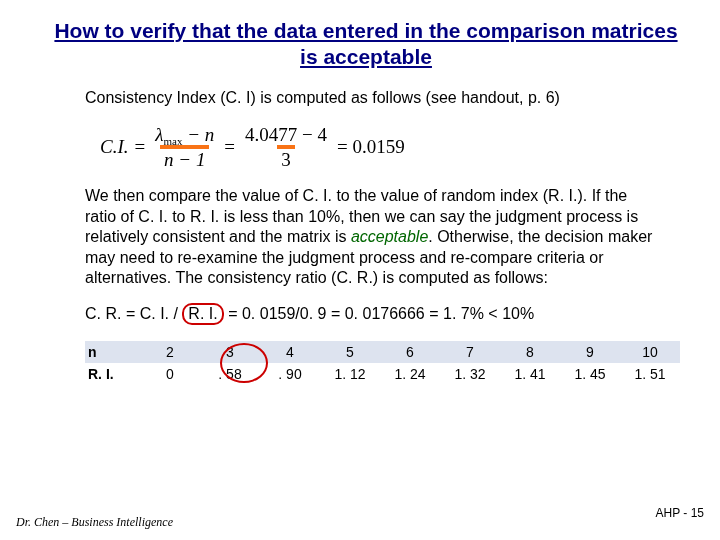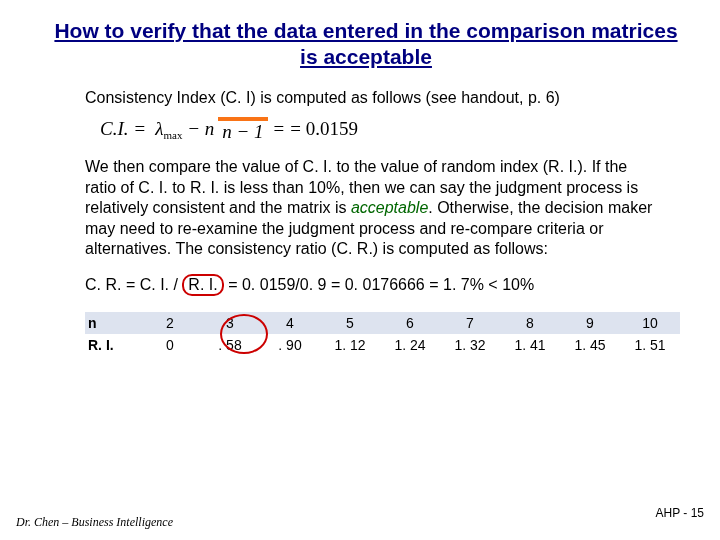--- a/index.html
+++ b/index.html
@@ -23,34 +23,35 @@
     font-size: 21px;
     font-weight: bold;
     text-align: center;
     line-height: 1.25;
     text-decoration: underline;
     margin-bottom: 18px;
     padding: 0 10px;
   }
   .intro {
     font-size: 16px;
-    margin: 0 0 10px 45px;
+    margin: 0 0 18px 45px;
   }
   .formula-wrap {
     margin: 6px 0 16px 60px;
   }
   .formula {
     font-family: "Times New Roman", Times, serif;
     font-size: 19px;
     display: flex;
     align-items: center;
     gap: 6px;
   }
   .formula .frac {
     display: inline-flex;
+    flex-direction: column;
     align-items: center;
     line-height: 1.05;
     vertical-align: middle;
   }
   .formula .frac .num { padding: 0 4px 1px 4px; }
   .formula .frac .den { border-top: 4px solid #f97316; padding: 1px 4px 0 4px; }
   .sub { font-size: 11px; position: relative; top: 4px; }
   .body-text {
     font-size: 16px;
     line-height: 1.28;
@@ -128,20 +129,24 @@
     <div class="formula">
       <span style="font-style:italic">C.I.</span>
       <span>=</span>
       <span class="frac">
         <span class="num">
           <span style="font-style:italic">λ</span><span class="sub">max</span><span style="font-style:italic"> − n</span>
         </span>
         <span class="den" style="font-style:italic">n − 1</span>
       </span>
       <span>=</span>
+      <span class="frac">
+        <span class="num">4.0477 − 4</span>
+        <span class="den">3</span>
+      </span>
       <span>= 0.0159</span>
     </div>
   </div>
 
   <p class="body-text">
     <span>We then compare the value of C. I. to the value of random index (R. I.).  If the ratio of C. I. to R. I. is less than 10%, then we can say the judgment process is relatively consistent and the matrix is </span><span class="acceptable">acceptable</span><span>. Otherwise, the decision maker may need to re-examine the judgment process and re-compare criteria or alternatives. The consistency ratio (C. R.) is computed as follows:</span>
   </p>
 
   <p class="cr-line">
     <span>C. R. = C. I. / </span><span class="highlight-ri">R. I.</span><span> = 0. 0159/0. 9 = 0. 0176666 = 1. 7% &lt; 10%</span>

